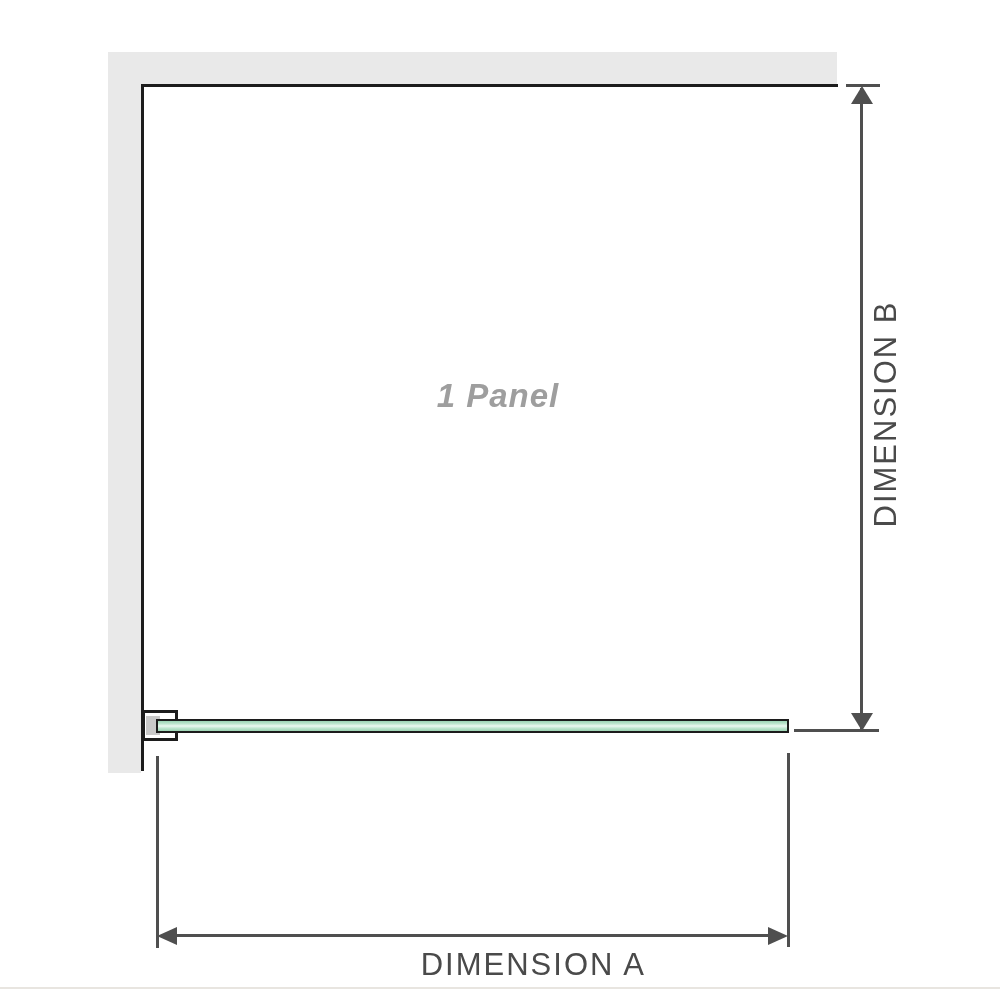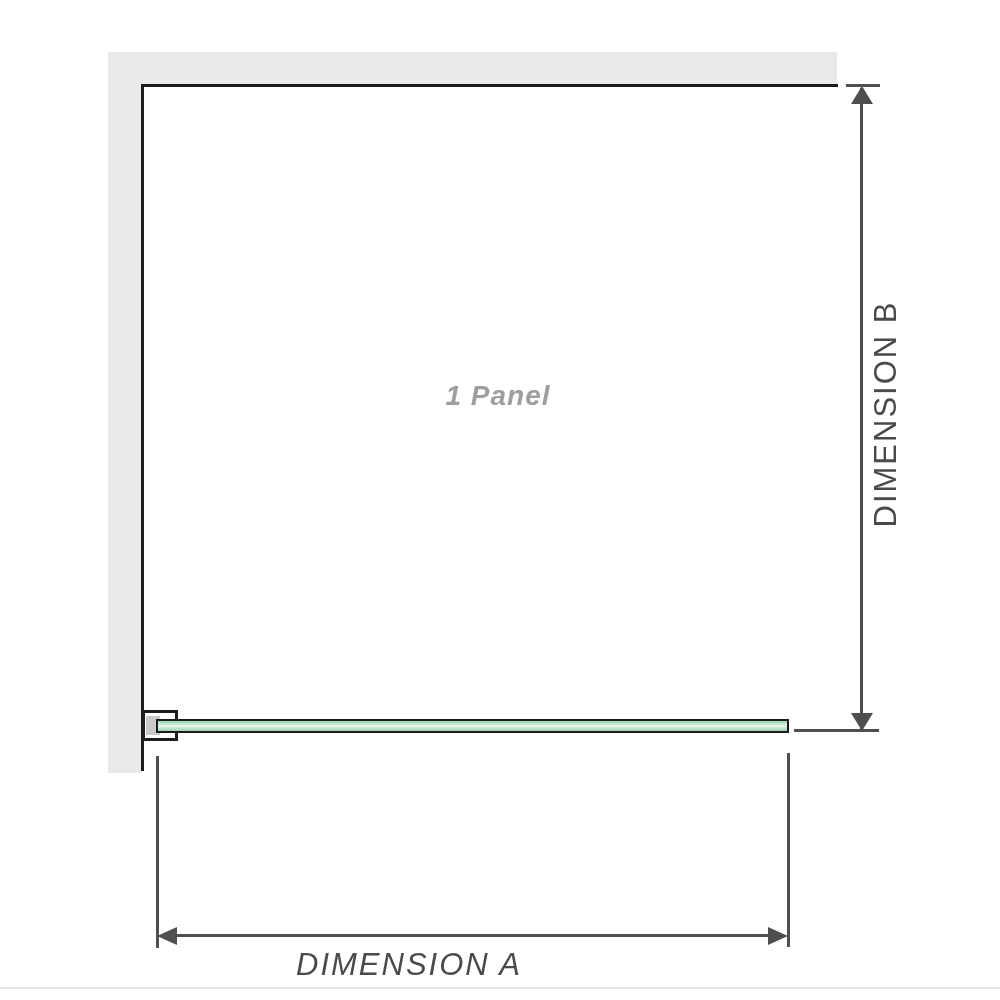--- a/index.html
+++ b/index.html
@@ -22,21 +22,21 @@
   .wall-left { left:108px; top:52px; width:33px;  height:721px; background: var(--wall); }
 
   
   .edge-top  { left:141px; top:84px; width:697px; height:3px; background: var(--outline); }
   .edge-left { left:141px; top:84px; width:3px;  height:687px; background: var(--outline); }
 
   
   .panel-label {
     left:398px; top:372px; width:200px; height:48px;
     line-height:48px; text-align:center;
-    font-size:28px; font-style:italic; font-weight:700; letter-spacing:1px;
+    font-size:33px; font-style:italic; font-weight:700; letter-spacing:1px;
     color: var(--panel-text);
     white-space: nowrap;
   }
 
   
   .bracket {
     left:142px; top:710px; width:36px; height:31px;
     box-sizing:border-box; border:3px solid var(--outline);
     background:#ffffff; z-index:2;
   }
@@ -79,21 +79,21 @@
                  border-top:9px solid transparent; border-bottom:9px solid transparent;
                  border-left:20px solid var(--dim-line); }
 
   .dim-text {
     color: var(--dim-text);
     font-size:31px; font-weight:300; letter-spacing:2px;
     white-space:nowrap;
   }
   .dima-label {
     left:296px; top:948px; width:350px; height:34px;
-    line-height:34px; text-align:left;font-style:italic;
+    line-height:34px; text-align:right;
   }
   .dimb-label {
     left:566px; top:396px; width:640px; height:36px;
     line-height:36px; text-align:center;
     transform: rotate(-90deg);
     transform-origin: center center;
   }
 
   .bottom-divider { left:0; top:987px; width:1000px; height:2px; background: var(--divider); }
 </style>

